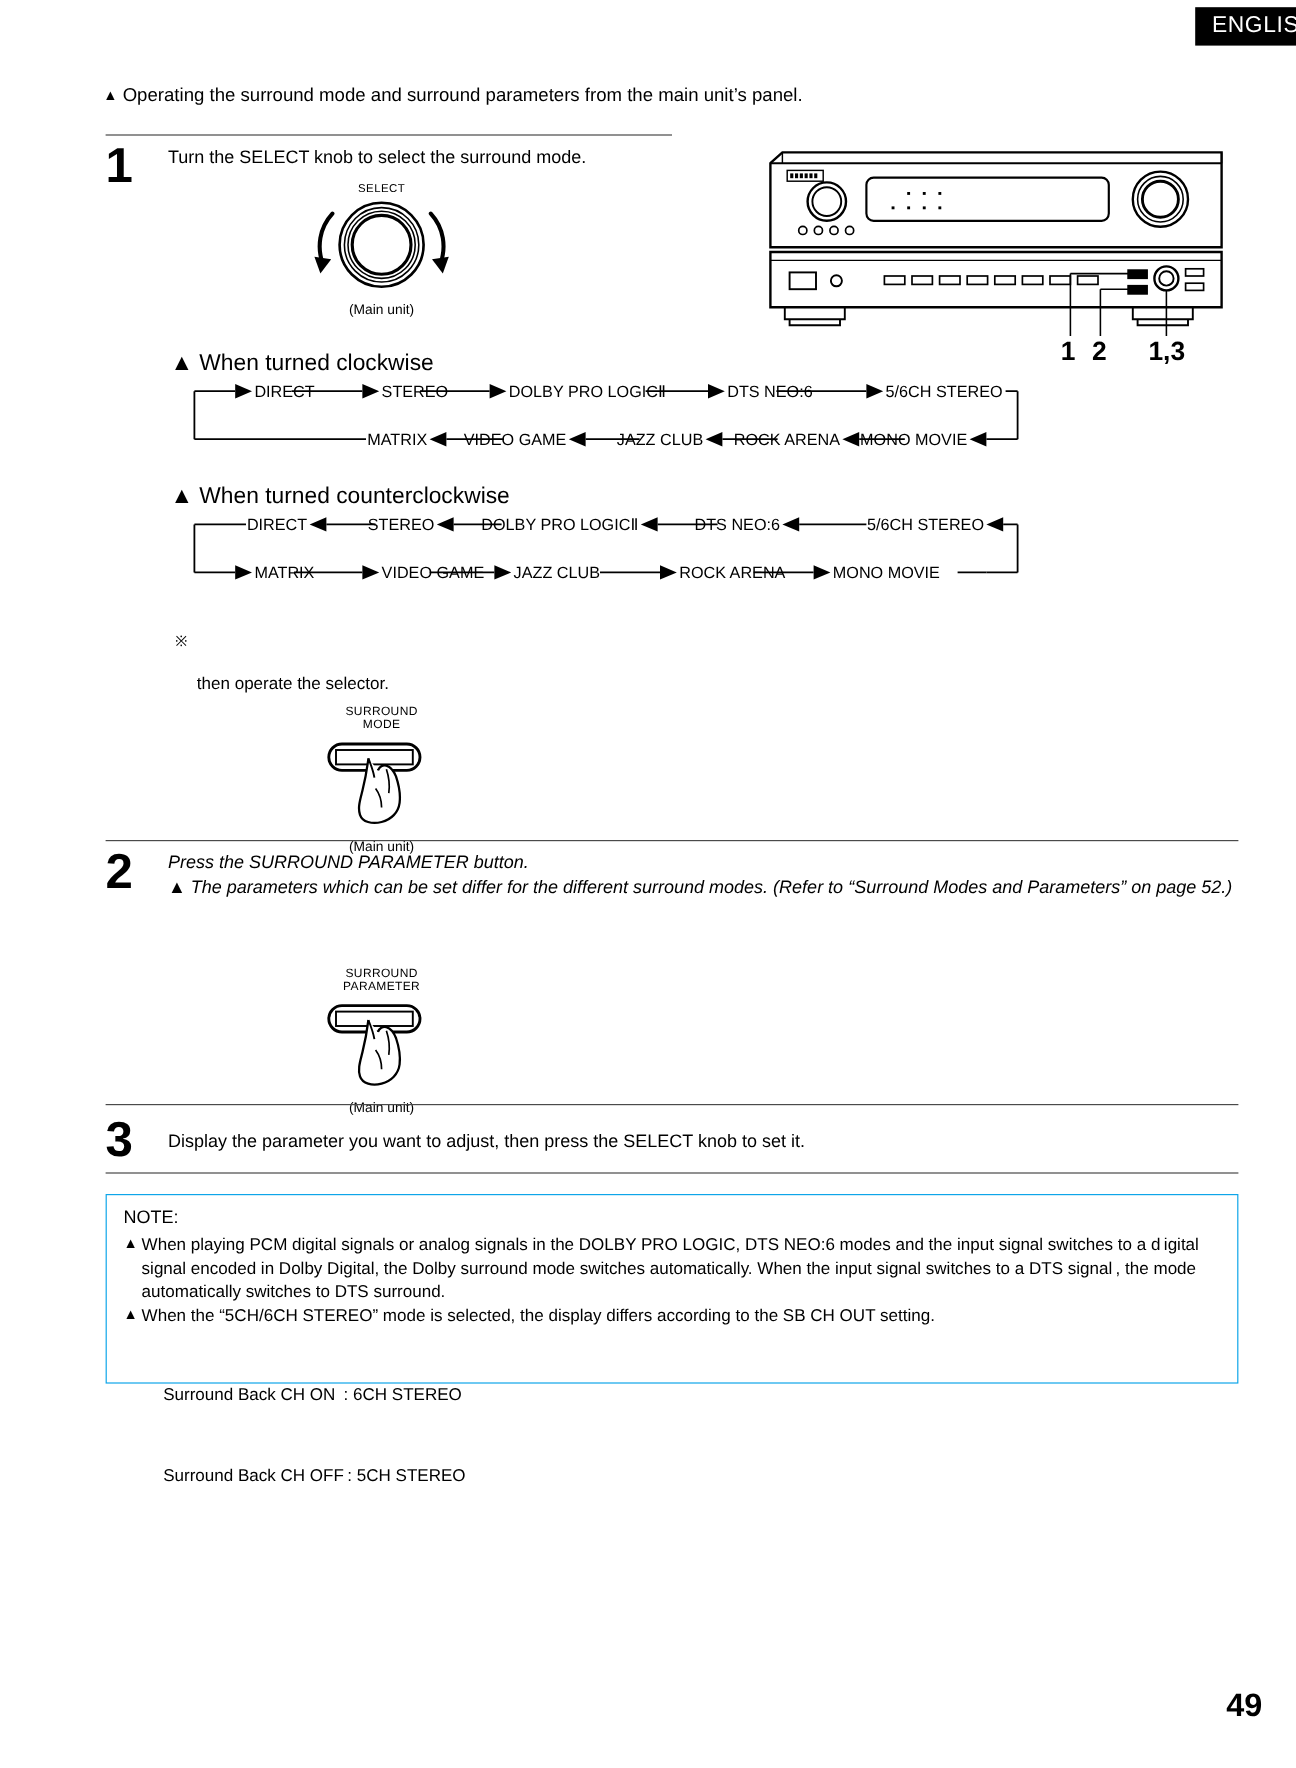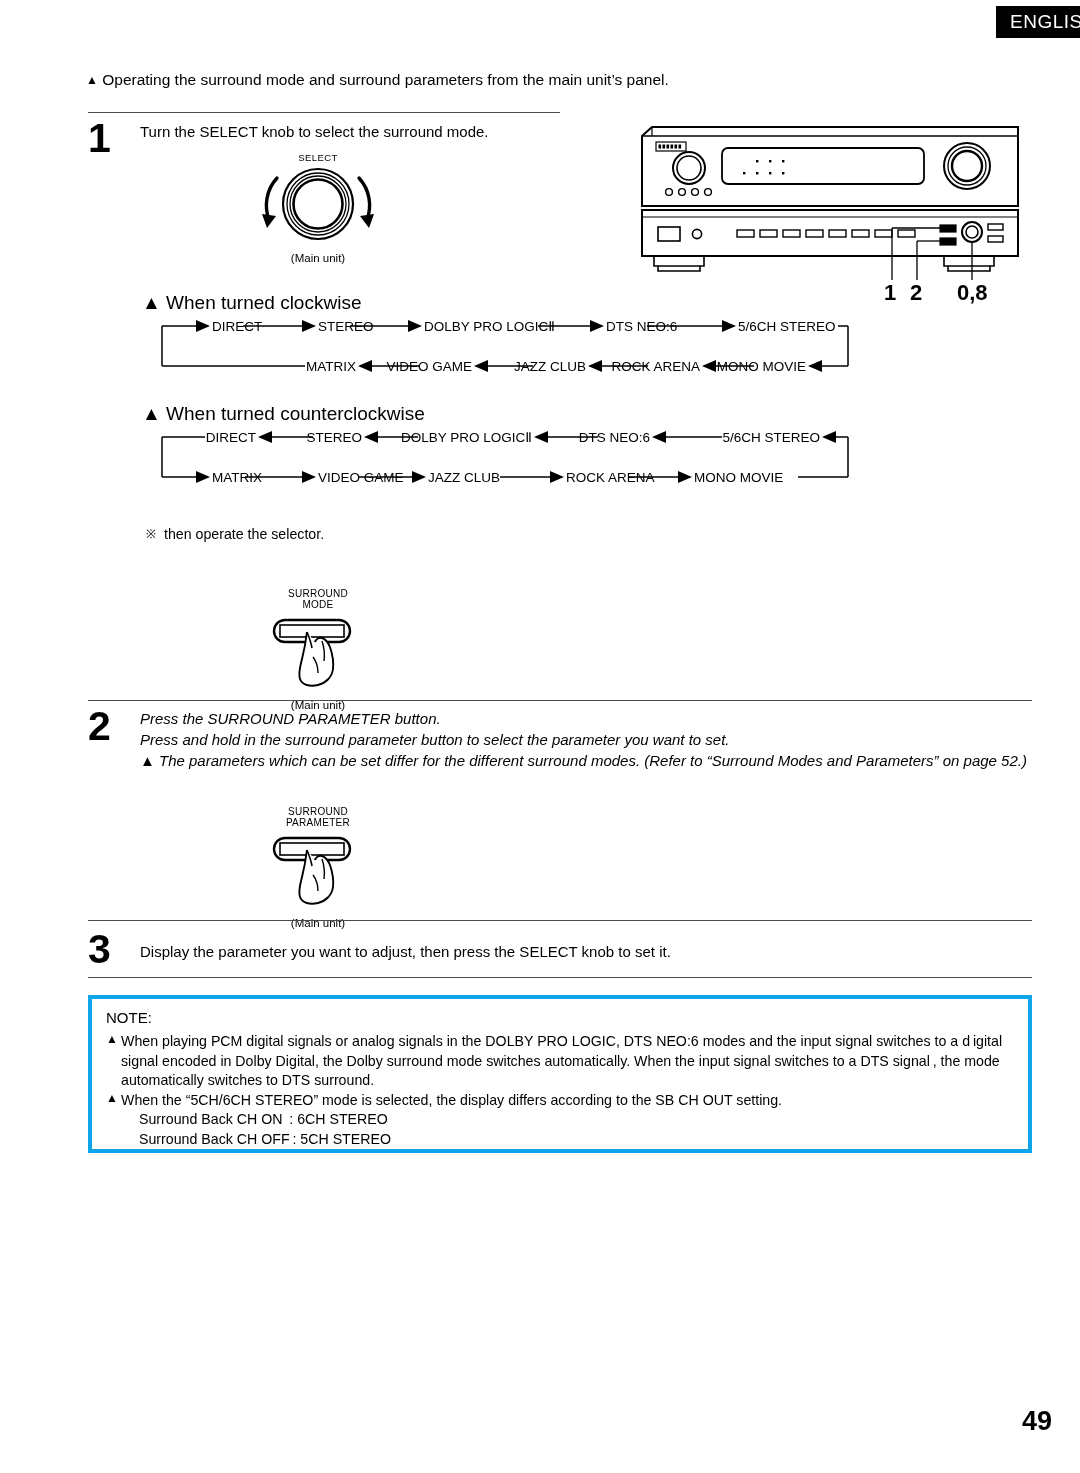--- a/index.html
+++ b/index.html
@@ -59,28 +59,28 @@
 
   
   .flow{ position:absolute; }
   .flow-title{ position:absolute; font-size:19px; }
   .flow svg{ display:block; }
 
   
   .notebox{
     position:absolute;
     left:88px; top:995px; width:944px; height:158px;
-    border:4px solid #0ea5e9;
+    border:1px solid #0ea5e9;
     background:#fff;
   }
   .note-head{ position:absolute; left:14px; top:10px; font-size:15px;}
   .note-list{ position:absolute; left:14px; top:33px; width:916px; font-size:14.2px; line-height:19.5px;}
   .note-item{ position:relative; padding-left:15px; }
   .note-item .tri{ position:absolute; left:0; top:1px; }
-  .note-sub{ padding-left:33px; }
+  .note-sub{ padding-left:33px;margin-top:47px; }
 
   .pagenum{
     position:absolute; right:28px; bottom:36px;
     font-size:27px; font-weight:bold;
   }
   .ast{ position:absolute; left:0; top:0; font-size:12px;}
 </style>
 </head>
 <body>
 
@@ -192,21 +192,21 @@
 
     <path d="M260 106 L308 106" stroke="#000" stroke-width="1.3" fill="none"></path>
     <path d="M260 106 L260 158" stroke="#000" stroke-width="1.3" fill="none"></path>
     <path d="M285 119 L308 119" stroke="#000" stroke-width="1.3" fill="none"></path>
     <path d="M285 119 L285 158" stroke="#000" stroke-width="1.3" fill="none"></path>
     <path d="M340 120 L340 158" stroke="#000" stroke-width="1.3" fill="none"></path>
   </svg>
   
   <div style="position:absolute; left:252px; top:158px; font-size:22px; font-weight:bold;">1</div>
   <div style="position:absolute; left:278px; top:158px; font-size:22px; font-weight:bold;">2</div>
-  <div style="position:absolute; left:325px; top:158px; font-size:22px; font-weight:bold;">0,8</div>
+  <div style="position:absolute; left:325px; top:158px; font-size:22px; font-weight:bold;">1,3</div>
 </div>
 
 <div class="flow-title" style="left:142px; top:292px;">▲ When turned clockwise</div>
 <div class="flow" style="left:150px; top:316px;">
   <svg width="710" height="62" viewBox="0 0 710 62">
     <g stroke="#000" stroke-width="1.5" fill="none">
 
       <line x1="12" y1="10" x2="46" y2="10"></line>
       <line x1="93" y1="10" x2="152" y2="10"></line>
       <line x1="200" y1="10" x2="258" y2="10"></line>
@@ -310,21 +310,21 @@
       <text class="fl" x="416" y="55">ROCK ARENA</text>
       <text class="fl" x="544" y="55">MONO MOVIE</text>
     </g>
   </svg>
 </div>
 
 <div style="position:absolute; left:146px; top:524px; width:890px; font-size:14.2px; line-height:20px;">
   <div style="position:relative; padding-left:18px;">
     <span class="ast">※</span>
   </div>
-  <div style="padding-left:18px;">
+  <div style="padding-left:18px;margin-top:36px;">
     <span>then operate the selector.</span>
   </div>
 </div>
 
 <div class="btn-wrap" style="left:258px; top:588px; width:120px;">
   <div class="btn-label">
     <span>SURROUND</span><br>
     <span>MODE</span>
   </div>
   <svg width="120" height="78" viewBox="0 0 120 78">
@@ -337,21 +337,20 @@
     <path d="M55 44 C58 48 60 54 60 60" fill="none" stroke="#000" stroke-width="1.4"></path>
   </svg>
   <div class="mainunit">(Main unit)</div>
 </div>
 
 <div class="rule" style="left:88px; top:700px; width:944px;"></div>
 
 <div class="stepnum" style="left:88px; top:706px;">2</div>
 <div class="steptext" style="left:140px; top:708px; width:900px;font-style:italic;">
   <div>Press the SURROUND PARAMETER button.</div>
-  <div>Press and hold in the surround parameter button to select the parameter you want to set.</div>
   <div>▲ The parameters which can be set differ for the different surround modes. (Refer to “Surround Modes and Parameters” on page 52.)</div>
 </div>
 
 <div class="btn-wrap" style="left:258px; top:806px; width:120px;">
   <div class="btn-label">
     <span>SURROUND</span><br>
     <span>PARAMETER</span>
   </div>
   <svg width="120" height="78" viewBox="0 0 120 78">
     <rect x="16" y="7" width="76" height="22" rx="11" ry="11" fill="#fff" stroke="#000" stroke-width="2.4"></rect>

